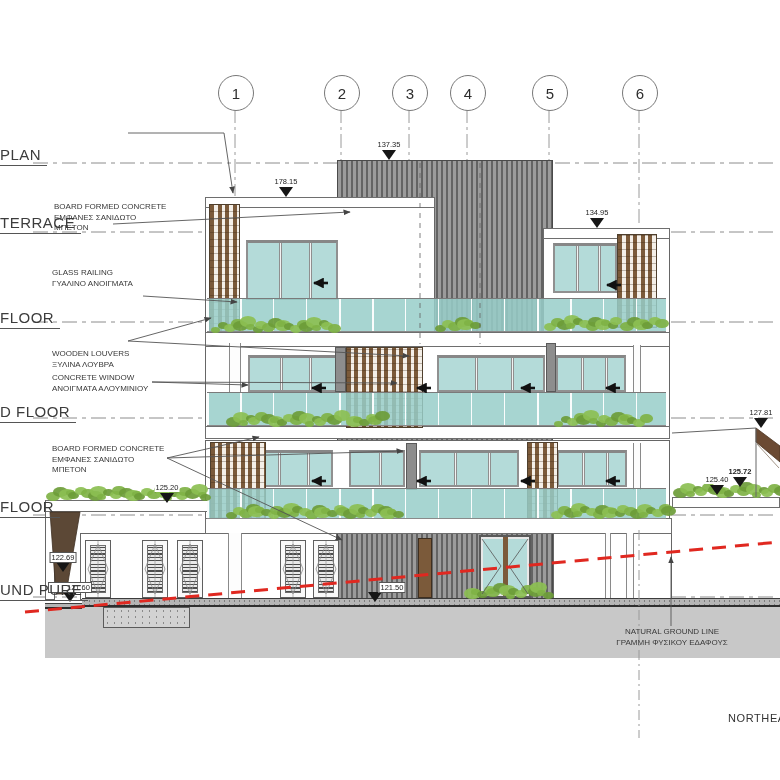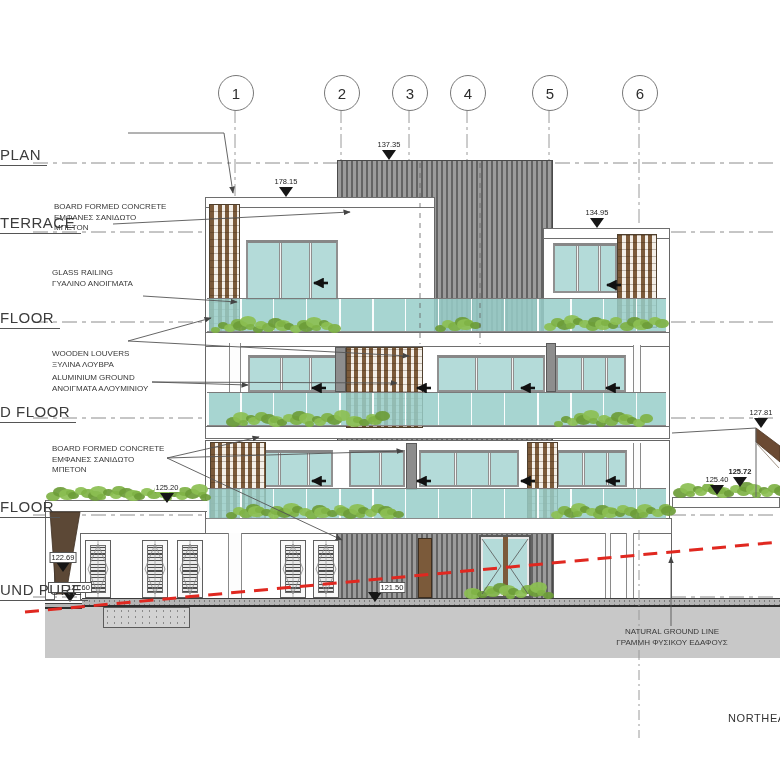--- a/index.html
+++ b/index.html
@@ -478,21 +478,21 @@
       </div>
       <div class="ann" style="top: 268px; left: 52px;">
         <div>GLASS RAILING</div>
         <div>ΓΥΑΛΙΝΟ ΑΝΟΙΓΜΑΤΑ</div>
       </div>
       <div class="ann" style="top: 330px; left: 52px; margin-top: 19px;">
         <div>WOODEN LOUVERS</div>
         <div>ΞΥΛΙΝΑ ΛΟΥΒΡΑ</div>
       </div>
       <div class="ann" style="top: 373px; left: 52px;">
-        <div>ALUMINIUM GROUND</div>
+        <div>CONCRETE WINDOW</div>
         <div>ΑΝΟΙΓΜΑΤΑ ΑΛΟΥΜΙΝΙΟΥ</div>
       </div>
       <div class="ann" style="top: 444px; left: 52px;">
         <div>BOARD FORMED CONCRETE</div>
         <div>ΕΜΦΑΝΕΣ ΣΑΝΙΔΩΤΟ</div>
         <div>ΜΠΕΤΟΝ</div>
       </div>
       <div class="ann" style="top: 627px; left: 672px; transform: translateX(-50%); text-align: center;">
         <div>NATURAL GROUND LINE</div>
         <div>ΓΡΑΜΜΗ ΦΥΣΙΚΟΥ ΕΔΑΦΟΥΣ</div>

